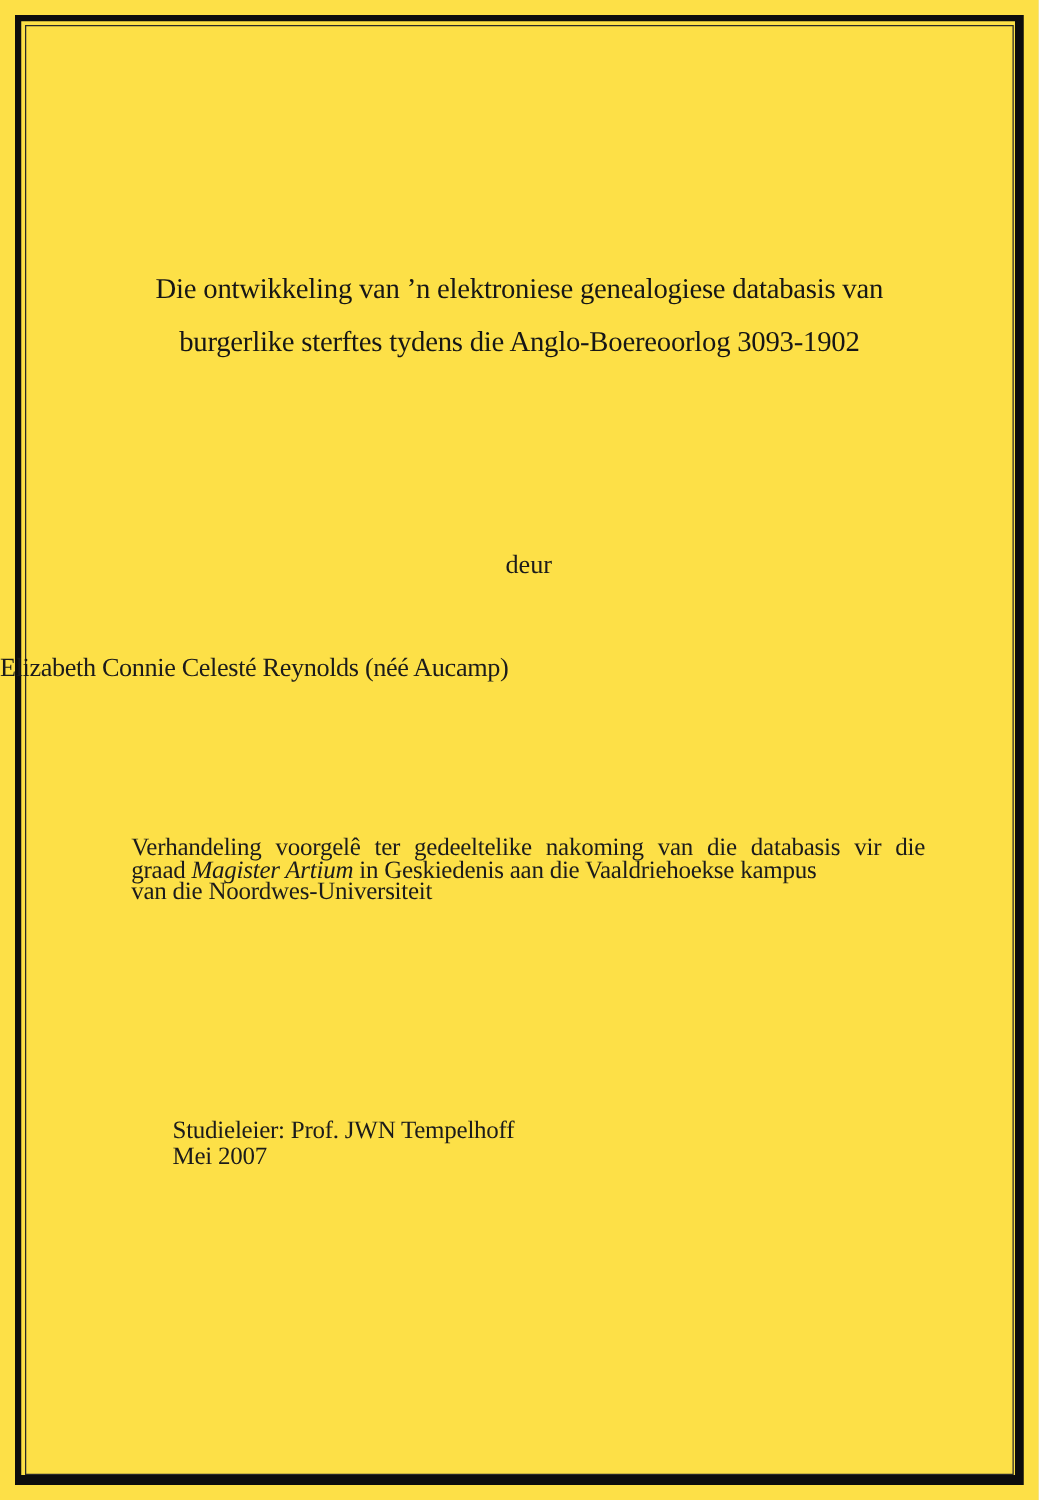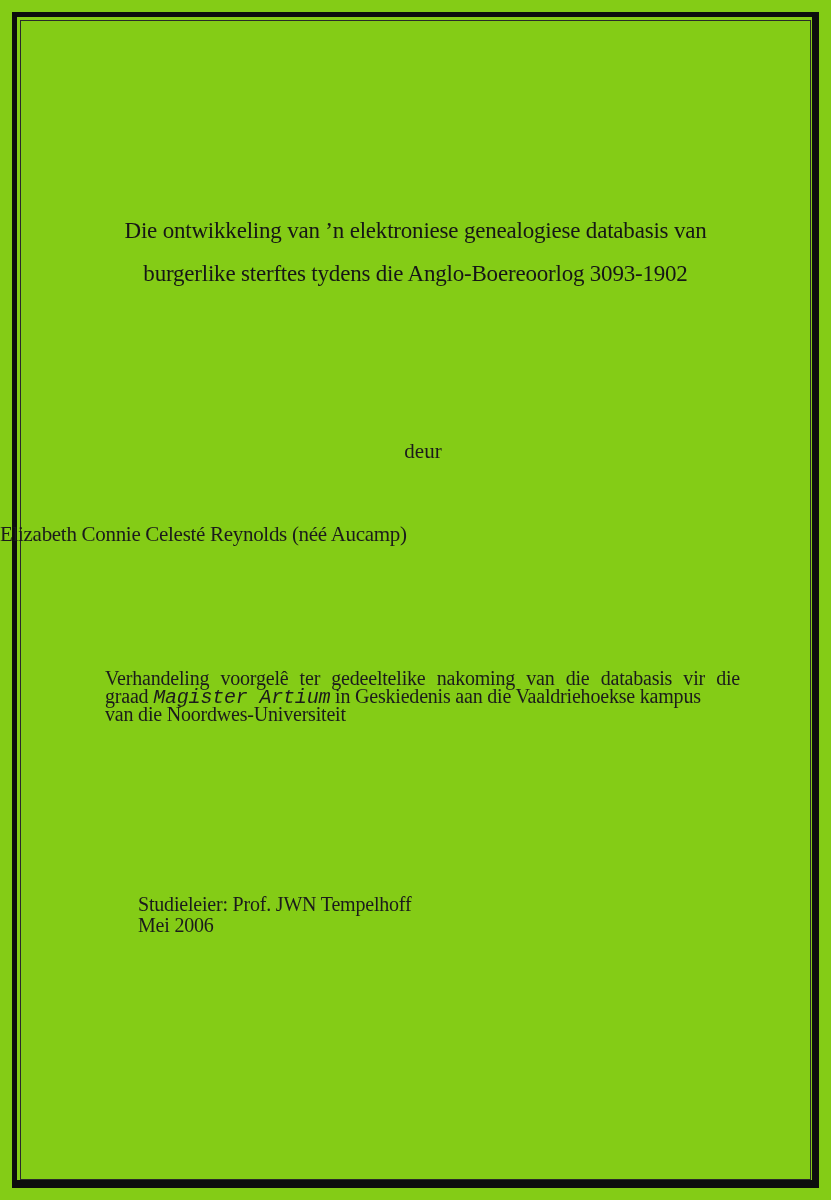--- a/index.html
+++ b/index.html
@@ -4,21 +4,21 @@
 <style>
   html, body {
     margin: 0;
     padding: 0;
     background: #e8e8e8;
   }
   .page {
     position: relative;
     width: 831px;
     height: 1200px;
-    background: #84cc16;
+    background: #fde047;
     overflow: hidden;
     font-family: "Liberation Serif", "DejaVu Serif", serif;
     color: #1b1b1b;
   }
   
   .frame-outer {
     position: absolute;
     inset: 12px;
     border-style: solid;
     border-color: #0d0d0d;
@@ -67,21 +67,21 @@
     left: 105px;
     width: 635px;
     font-size: 20px;
     line-height: 17.5px;
     letter-spacing: -0.2px;
   }
   .stmt-l1 {
     text-align: justify;
     text-align-last: justify;
   }
-  .stmt-l2 .ital { font-style: italic; font-family: Liberation Mono, monospace; }
+  .stmt-l2 .ital { font-style: italic; }
   .supervisor-block {
     position: absolute;
     top: 894px;
     left: 105px;
     font-size: 20px;
     line-height: 21px;
     letter-spacing: -0.2px;
     margin-left: 33px;
   }
   
@@ -133,17 +133,17 @@
   <div class="author">Elizabeth Connie Celesté Reynolds (néé Aucamp)</div>
 
   <div class="statement">
     <div class="stmt-l1">Verhandeling voorgelê ter gedeeltelike nakoming van die databasis vir die</div>
     <div class="stmt-l2"><span>graad </span><span class="ital">Magister Artium</span><span> in Geskiedenis aan die Vaaldriehoekse kampus</span></div>
     <div class="stmt-l3">van die Noordwes-Universiteit</div>
   </div>
 
   <div class="supervisor-block">
     <div>Studieleier: Prof. JWN Tempelhoff</div>
-    <div>Mei 2006</div>
+    <div>Mei 2007</div>
   </div>
 
 
 </div>
 
 </body></html>

